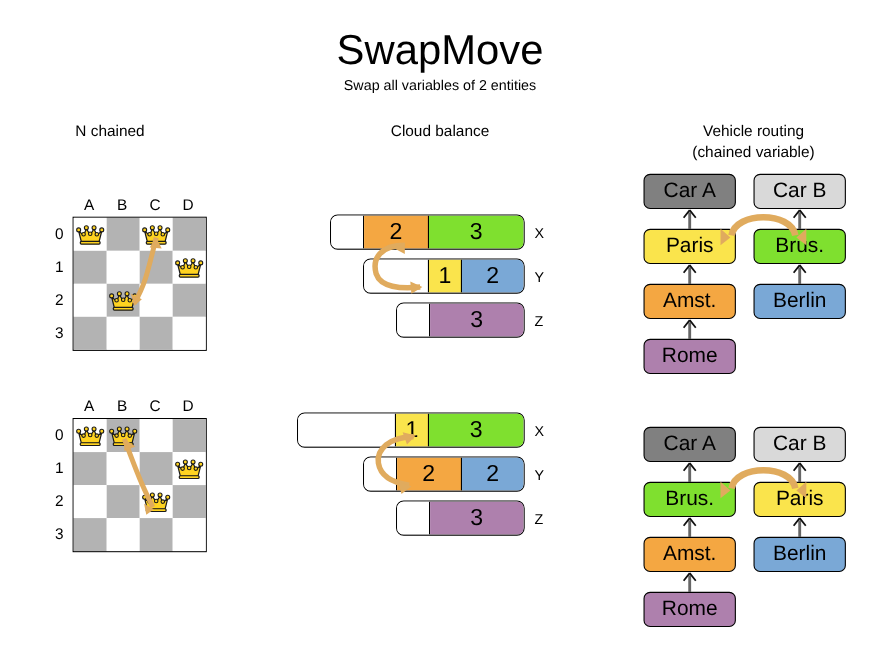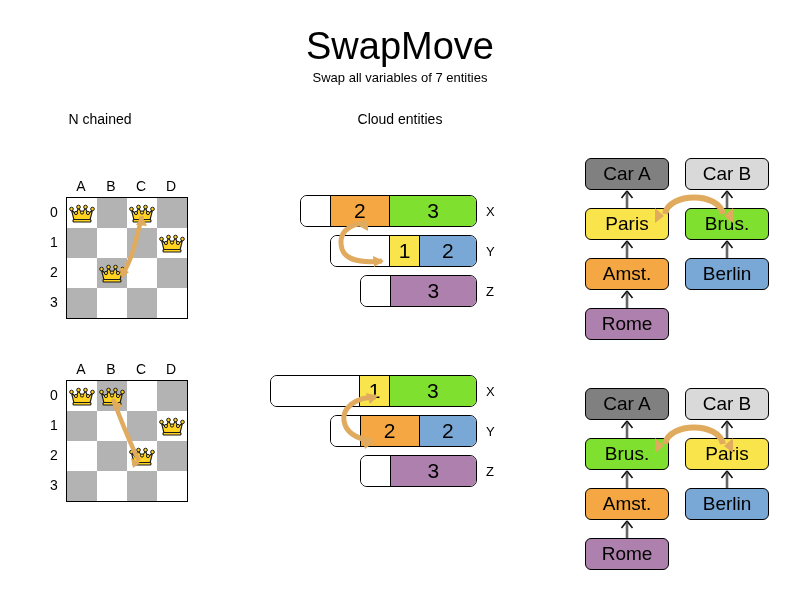--- a/index.html
+++ b/index.html
@@ -68,25 +68,27 @@
     font-size:19px;color:#000;
   }
   .chain-arrow{position:absolute;width:12px;height:30px;}
 
   svg{display:block;overflow:visible;}
 </style>
 </head>
 <body>
 
 <div class="abs" id="page-title">SwapMove</div>
-<div class="abs" id="page-subtitle">Swap all variables of 7 entities</div>
+<div class="abs" id="page-subtitle">Swap all variables of 2 entities</div>
 
 <div class="abs col-header" id="hdr-nqueens">N chained</div>
-<div class="abs col-header" id="hdr-cloud">Cloud entities</div>
+<div class="abs col-header" id="hdr-cloud">Cloud balance</div>
 <div class="abs col-header" id="hdr-vrp">
+  <div>Vehicle routing</div>
+  <div>(chained variable)</div>
 </div>
 
 <div class="abs board-wrap" style="left:20px;top:175px;">
   <div id="nq-before-files">
       <div class="file-label" style="left: 46px; top: 3px;">A</div>
       <div class="file-label" style="left: 76px; top: 3px;">B</div>
       <div class="file-label" style="left: 106px; top: 3px;">C</div>
       <div class="file-label" style="left: 136px; top: 3px;">D</div>
     </div>
   <div id="nq-before-ranks">

